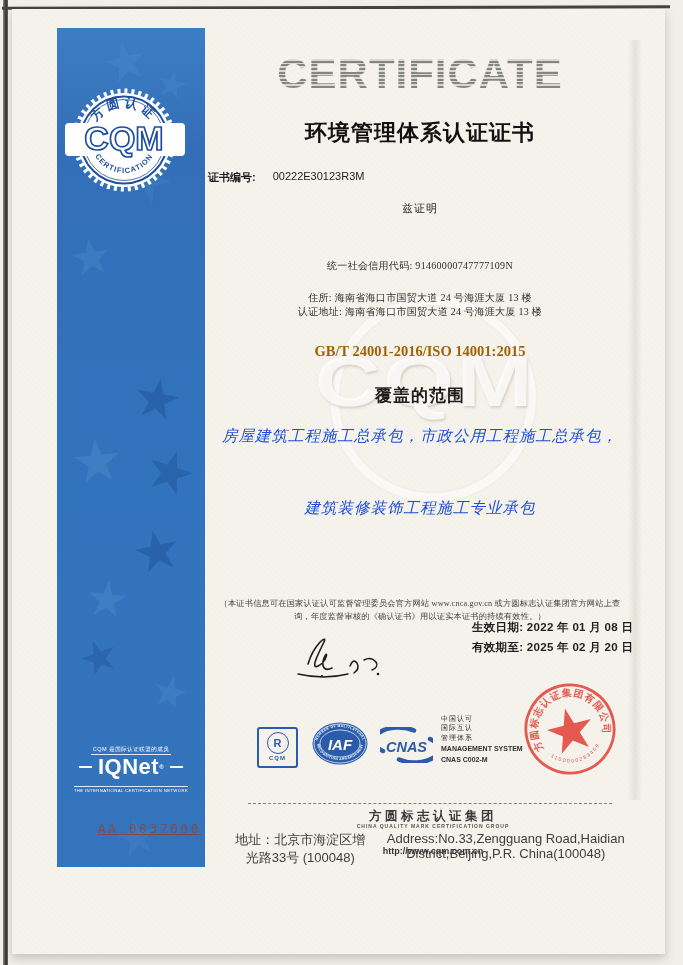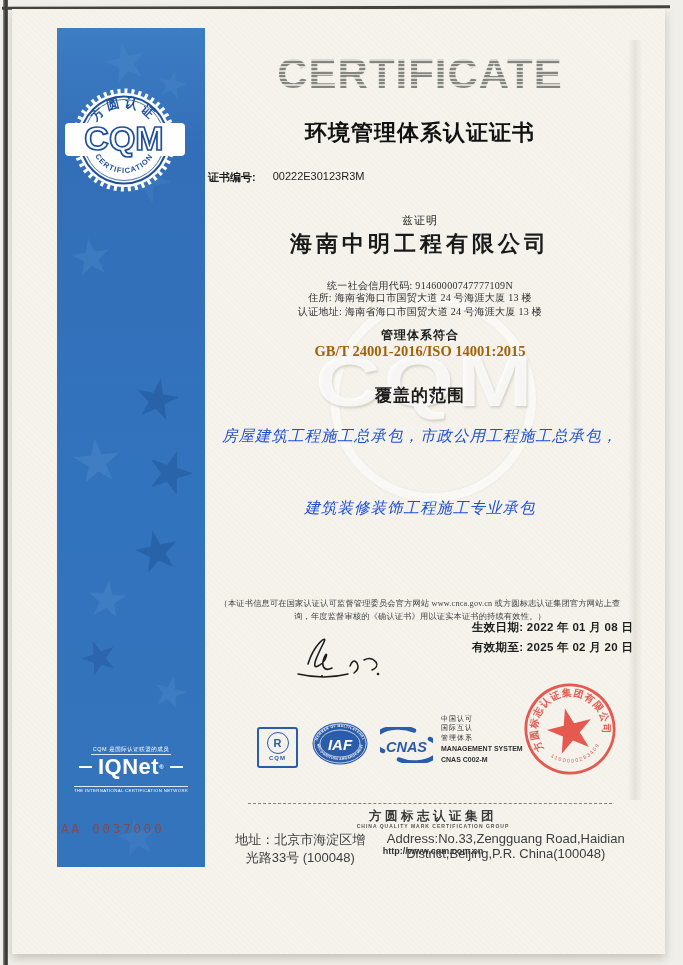--- a/index.html
+++ b/index.html
@@ -27,37 +27,37 @@
   
   .iqnet{position:absolute;left:61px;top:737px;width:140px;color:#fff;text-align:center;}
   .iqnet-member{font-size:5.5px;letter-spacing:.5px;display:inline-block;
     border-bottom:.5px solid rgba(255,255,255,.85);padding:0 2px 1px;}
   .iqnet-row{display:flex;align-items:center;justify-content:center;gap:6px;margin-top:1px;}
   .iqnet-dash{width:13px;height:2.6px;background:#fff;}
   .iqnet-name{font-size:22px;font-weight:800;letter-spacing:.5px;line-height:22px;}
   .iqnet-reg{font-size:6px;vertical-align:top;}
   .iqnet-sub{font-size:4.3px;letter-spacing:.35px;display:inline-block;
     border-top:.5px solid rgba(255,255,255,.85);padding-top:1.5px;margin-top:1px;}
-  .serial{position:absolute;left:61px;top:821px;width:140px;text-align:left;
+  .serial{position:absolute;left:61px;top:821px;width:140px;text-align:right;
     font-family:"DejaVu Sans Mono",monospace;font-size:13px;letter-spacing:2.5px;
-    color:var(--serial-red,#8d4540);opacity:.85;}
+    color:var(--serial-red,#8d4540);opacity:.85;text-decoration:underline;}
   
   .cline{position:absolute;left:208px;width:424px;text-align:center;color:#1d1d1d;}
   .ghost{top:50px;font-size:42px;font-weight:700;letter-spacing:1px;
     color:#a3a3a0;
     background:repeating-linear-gradient(180deg,#85857f 0 2px,#d9d8d3 2px 3.6px);
     -webkit-background-clip:text;background-clip:text;-webkit-text-fill-color:transparent;}
   .title{top:118px;font-size:22px;font-weight:700;letter-spacing:1px;color:#111;}
   .certno{top:170px;font-size:11px;display:flex;justify-content:flex-start;gap:17px;}
   .certno .lbl{font-weight:600;}
-  .certify{top:213px;font-size:11px;letter-spacing:1px;}
+  .certify{top:201px;font-size:11px;letter-spacing:1px;}
   .company{top:229px;font-size:22px;letter-spacing:4px;font-weight:600;
     font-family:"Liberation Serif",serif;color:#1a1a1a;}
   .info{font-size:10px;font-family:"Liberation Serif",serif;color:#2e2e2e;letter-spacing:.3px;}
-  .info1{top:279px;} .info2{top:291px;} .info3{top:305px;}
+  .info1{top:259px;} .info2{top:291px;} .info3{top:305px;}
   .conform{top:327px;font-size:12px;font-weight:700;letter-spacing:1px;}
   .standard{top:343px;font-size:14.5px;font-weight:700;font-family:"Liberation Serif",serif;color:#a16207;}
   .scopelbl{top:384px;font-size:17px;font-weight:700;letter-spacing:1px;}
   .scope{font-family:Liberation Serif, serif;font-style:italic;font-size:15.5px;
     letter-spacing:1px;color:#1d4ed8;}
   .scope1{top:426px;} .scope2{top:450px;margin-top:48px;}
   .fineprint{font-size:8.2px;font-family:"Liberation Serif",serif;color:#3f3f3f;letter-spacing:.2px;}
   .fp1{top:598px;} .fp2{top:611px;}
   
   .wm-ring{position:absolute;left:330px;top:296px;width:188px;height:188px;border-radius:50%;
@@ -157,25 +157,23 @@
   <div class="wm-text">CQM</div>
 
   <div class="cline ghost">CERTIFICATE</div>
   <div class="cline title">环境管理体系认证证书</div>
   <div class="cline certno">
     <span class="lbl">证书编号:</span>
     <span>00222E30123R3M</span>
   </div>
 
   <div class="cline certify">兹证明</div>
-  <div class="cline company">海南中明工程有限公司</div>
   <div class="cline info info1">统一社会信用代码: 91460000747777109N</div>
   <div class="cline info info2">住所: 海南省海口市国贸大道 24 号海涯大厦 13 楼</div>
   <div class="cline info info3">认证地址: 海南省海口市国贸大道 24 号海涯大厦 13 楼</div>
-  <div class="cline conform">管理体系符合</div>
   <div class="cline standard">GB/T 24001-2016/ISO 14001:2015</div>
   <div class="cline scopelbl">覆盖的范围</div>
   <div class="cline scope scope1">房屋建筑工程施工总承包，市政公用工程施工总承包，</div>
   <div class="cline scope scope2">建筑装修装饰工程施工专业承包</div>
   <div class="cline fineprint fp1">（本证书信息可在国家认证认可监督管理委员会官方网站 www.cnca.gov.cn 或方圆标志认证集团官方网站上查</div>
   <div class="cline fineprint fp2">询，年度监督审核的《确认证书》用以证实本证书的持续有效性。）</div>
 
   <svg class="sig" width="92" height="52" viewBox="0 0 92 52">
     <path d="M14,34 C20,14 34,4 30,12 C24,24 16,40 24,36 C34,31 34,18 30,28 C27,36 30,42 38,38" stroke="#1c1c1c" stroke-width="1.6" fill="none" stroke-linecap="round"></path>
     <path d="M4,44 Q30,50 54,44" stroke="#1c1c1c" stroke-width="1.4" fill="none" stroke-linecap="round"></path>

